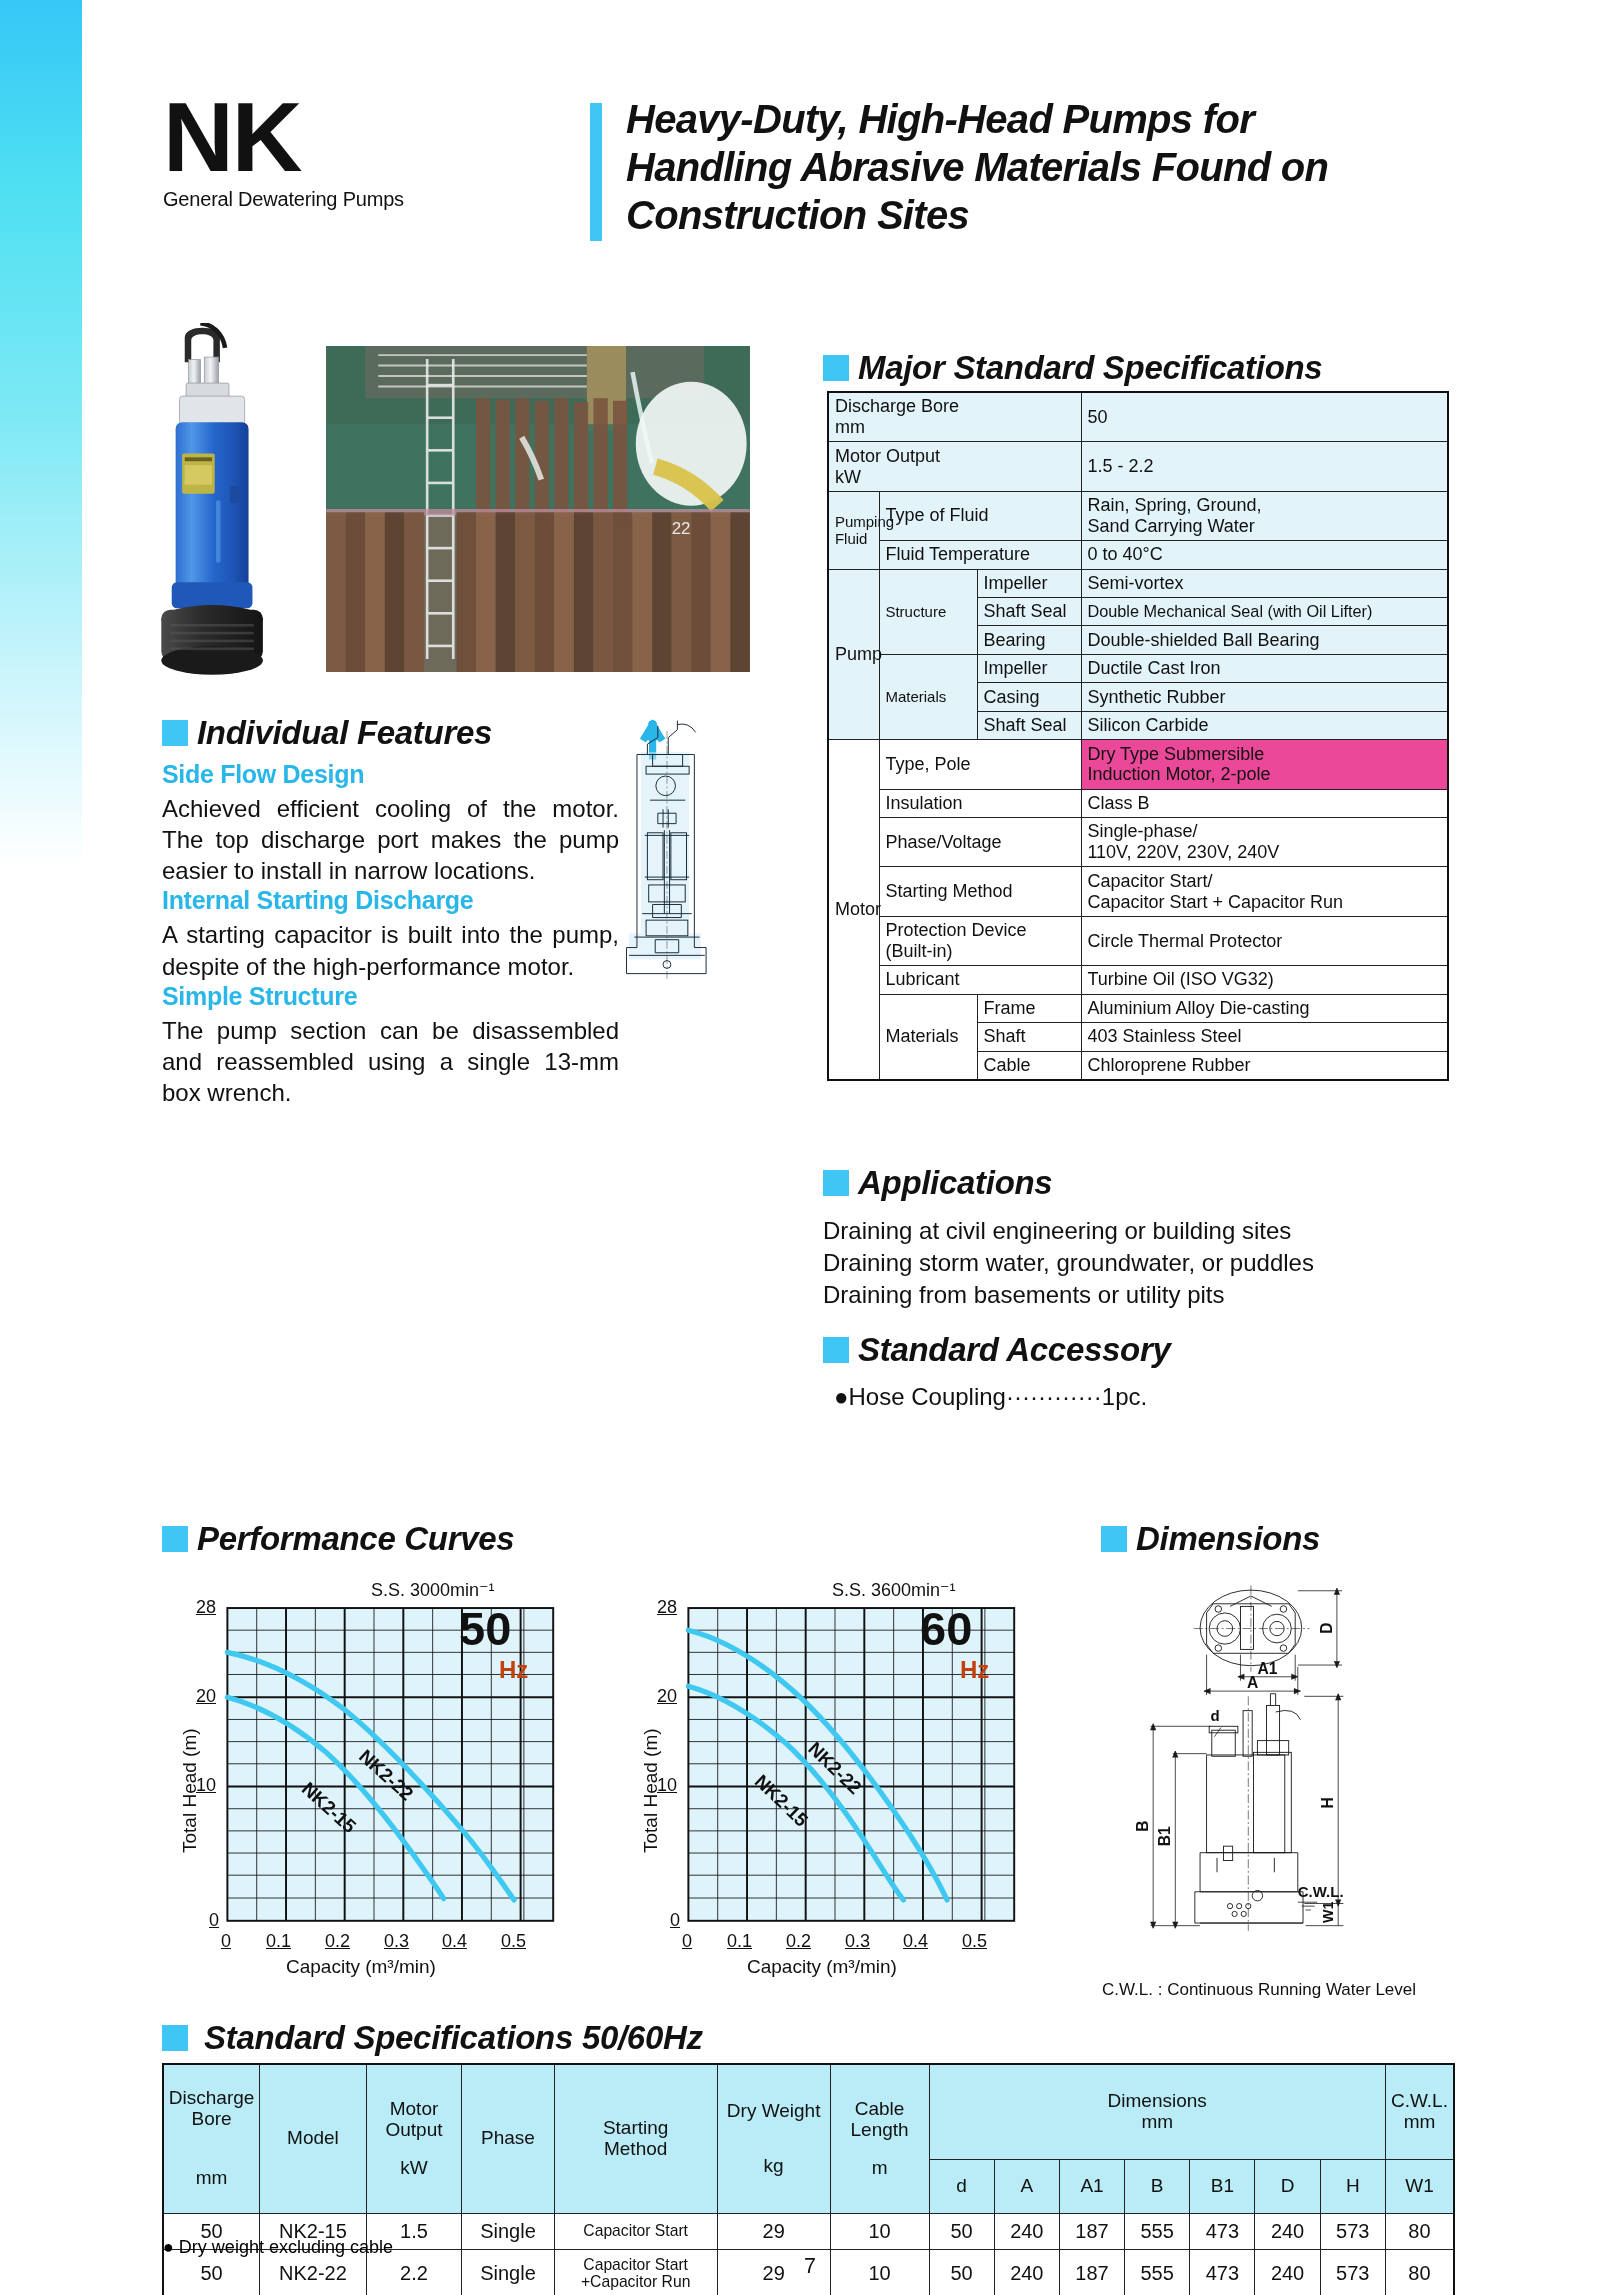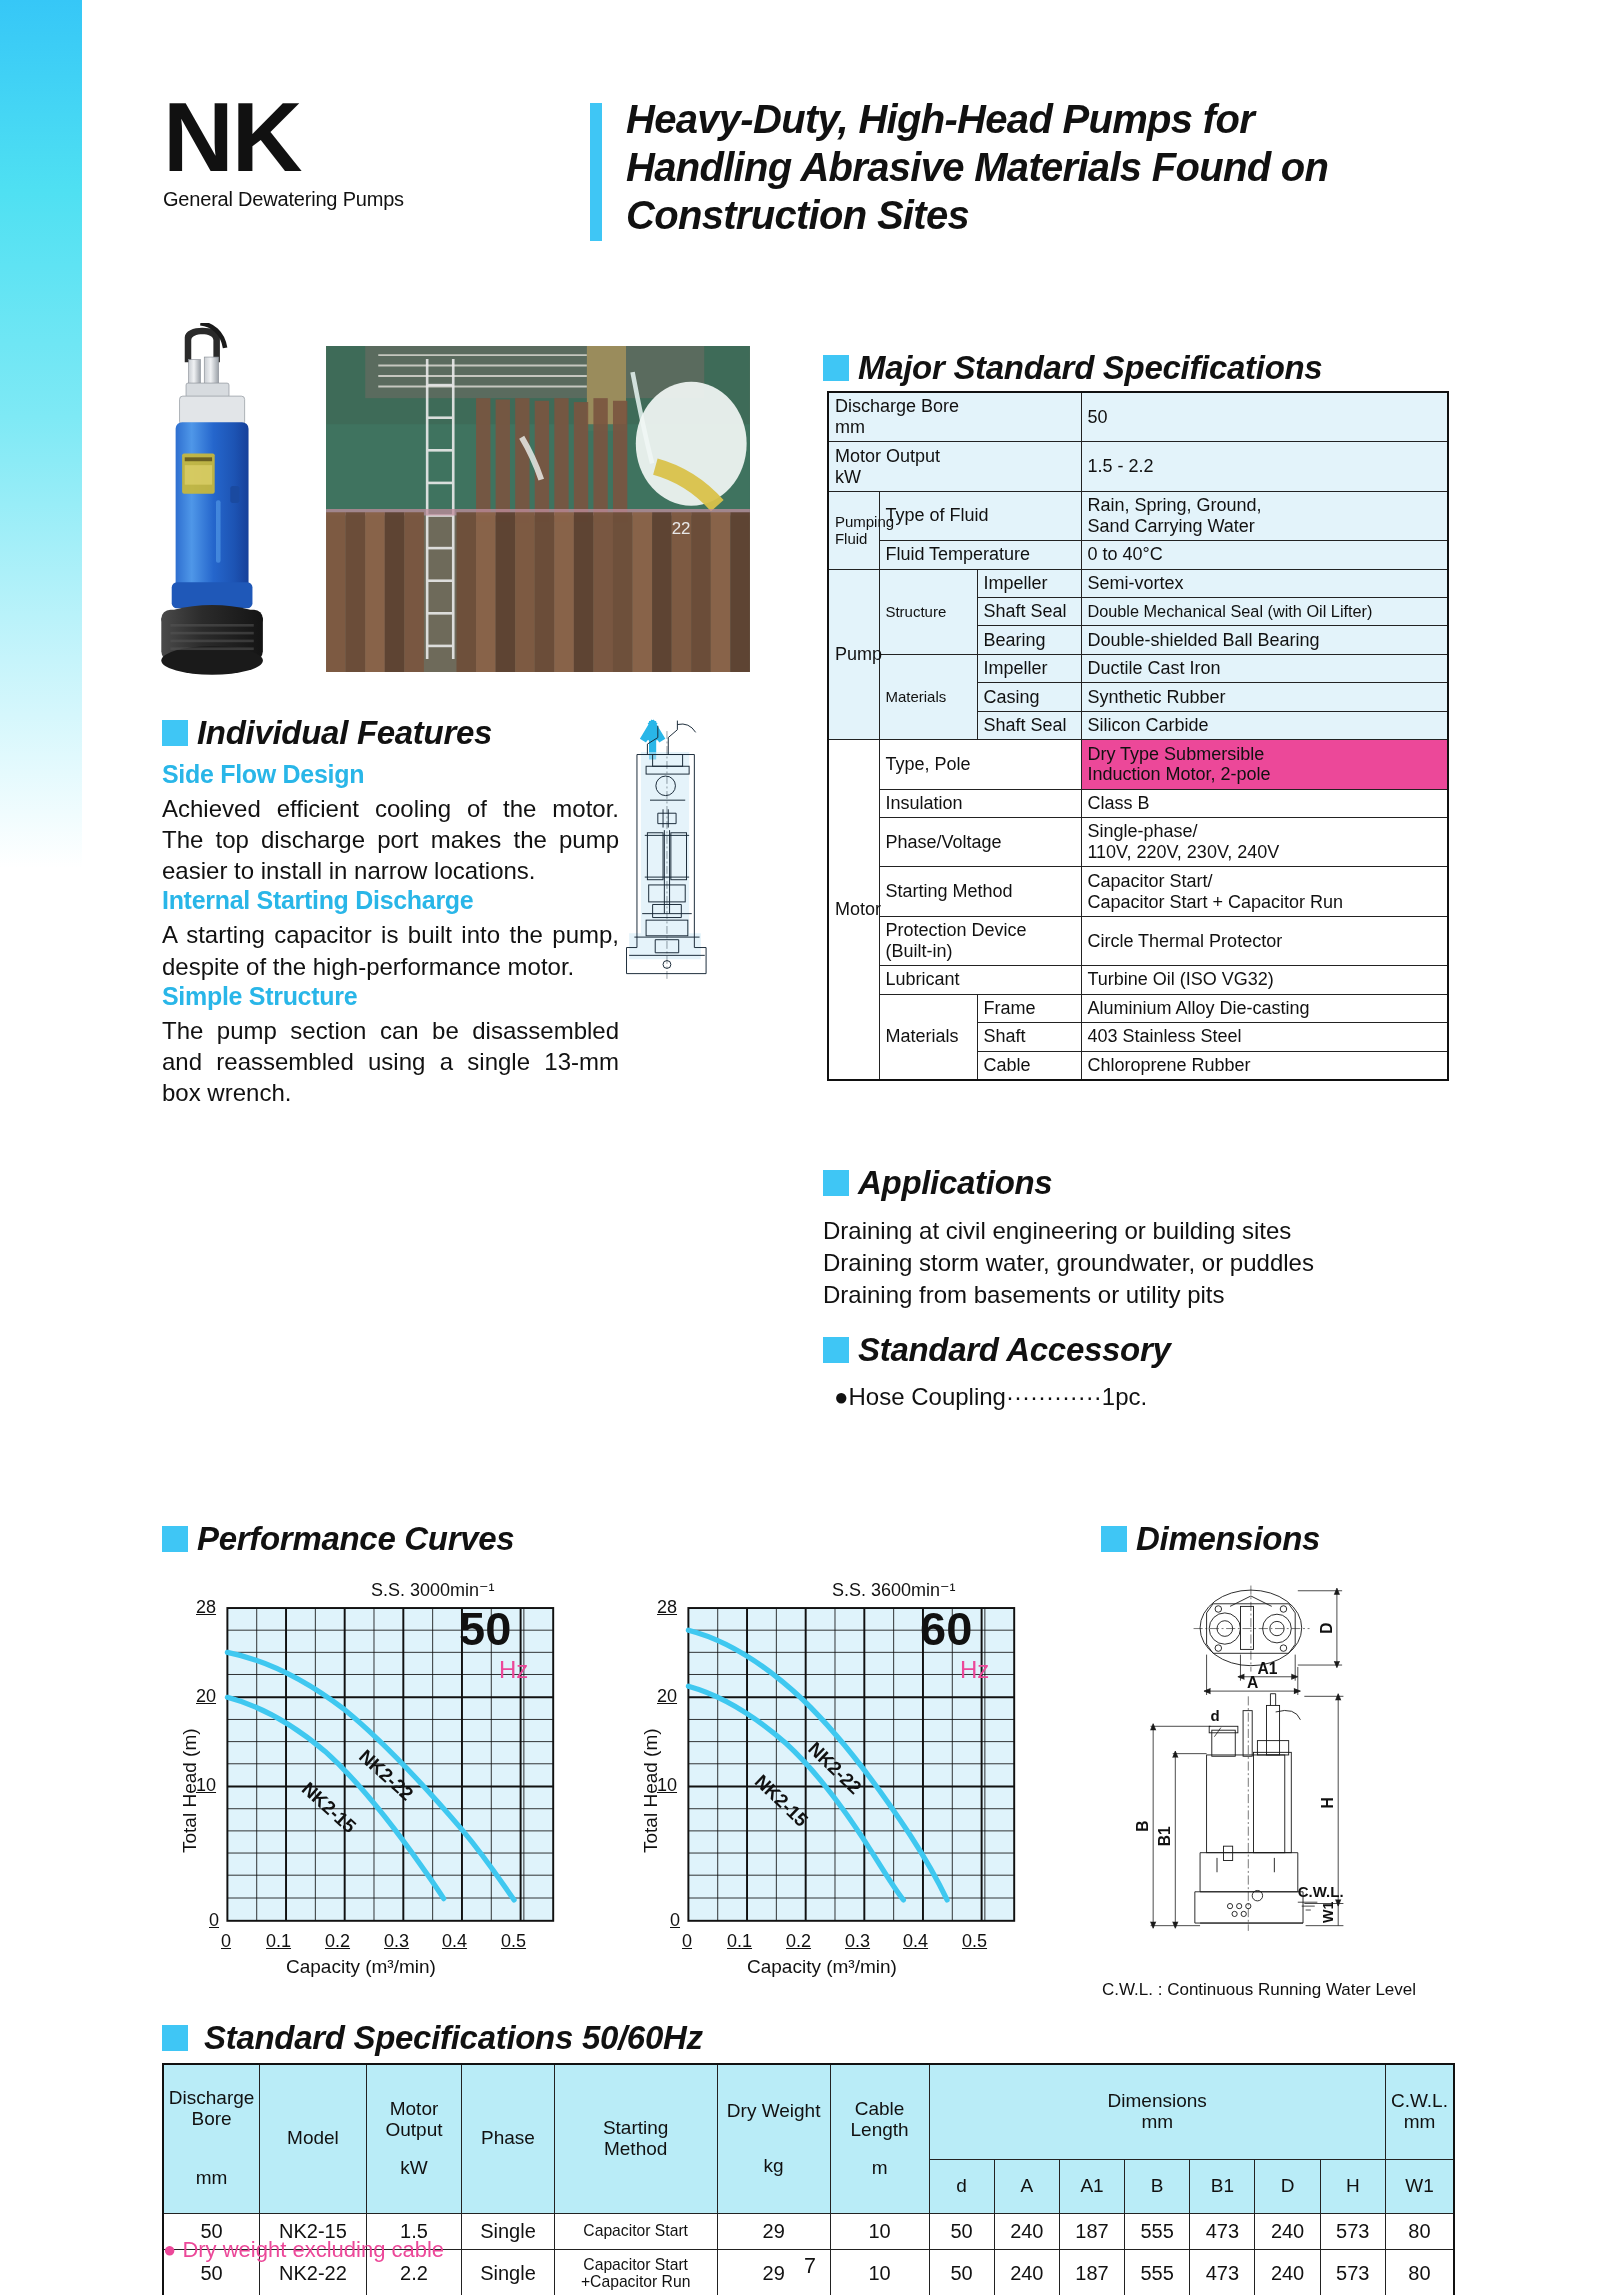--- a/index.html
+++ b/index.html
@@ -54,34 +54,34 @@
   .acc-line{position:absolute;left:834px;top:1383px;font-size:24px;color:#111;}
 
   
   .chart-box{position:absolute;}
   .chart-ss{position:absolute;font-size:18px;color:#111;white-space:nowrap;}
   .axis-y-label{position:absolute;font-size:19px;color:#111;
                 transform:rotate(-90deg);transform-origin:left top;white-space:nowrap;}
   .axis-x-label{position:absolute;font-size:19px;color:#111;white-space:nowrap;text-align:center;}
   .tick{position:absolute;font-size:18px;color:#111;text-decoration:underline;}
   .hz-big{position:absolute;font-size:47px;font-weight:bold;color:#111;line-height:0.9;}
-  .hz-small{position:absolute;font-size:24px;font-weight:normal;color:#ec4899;}
+  .hz-small{position:absolute;font-size:24px;font-weight:bold;color:#c2410c;}
 
   
   .cwl-note{position:absolute;left:1102px;top:1980px;font-size:17px;color:#111;white-space:nowrap;}
 
   
   .std-tbl{position:absolute;left:162px;top:2063px;width:1293px;border-collapse:collapse;
            border:2.6px solid #111;table-layout:fixed;background:#fff;}
   .std-tbl th,.std-tbl td{border:1px solid #222;text-align:center;color:#111;
                           font-size:19px;padding:2.6px 1.3px;line-height:1.1;}
   .std-tbl th{background:#B9ECF7;font-weight:normal;}
   .std-tbl td{background:#fff;font-size:20px;padding:6.5px 1.3px;}
   .std-tbl td.tiny{font-size:15.7px;line-height:1.1;}
-  .note{position:absolute;left:163px;top:2237px;font-size:22px;color:#ec4899;}
+  .note{position:absolute;left:163px;top:2237px;font-size:18px;color:#000000;}
   .pageno{position:absolute;left:0;top:2254px;width:1620px;text-align:center;font-size:21.5px;color:#111;}
 </style>
 </head>
 <body>
 
 <div class="page">
 
   <div class="edge-gradient"></div>
 
   <div class="hdr">

